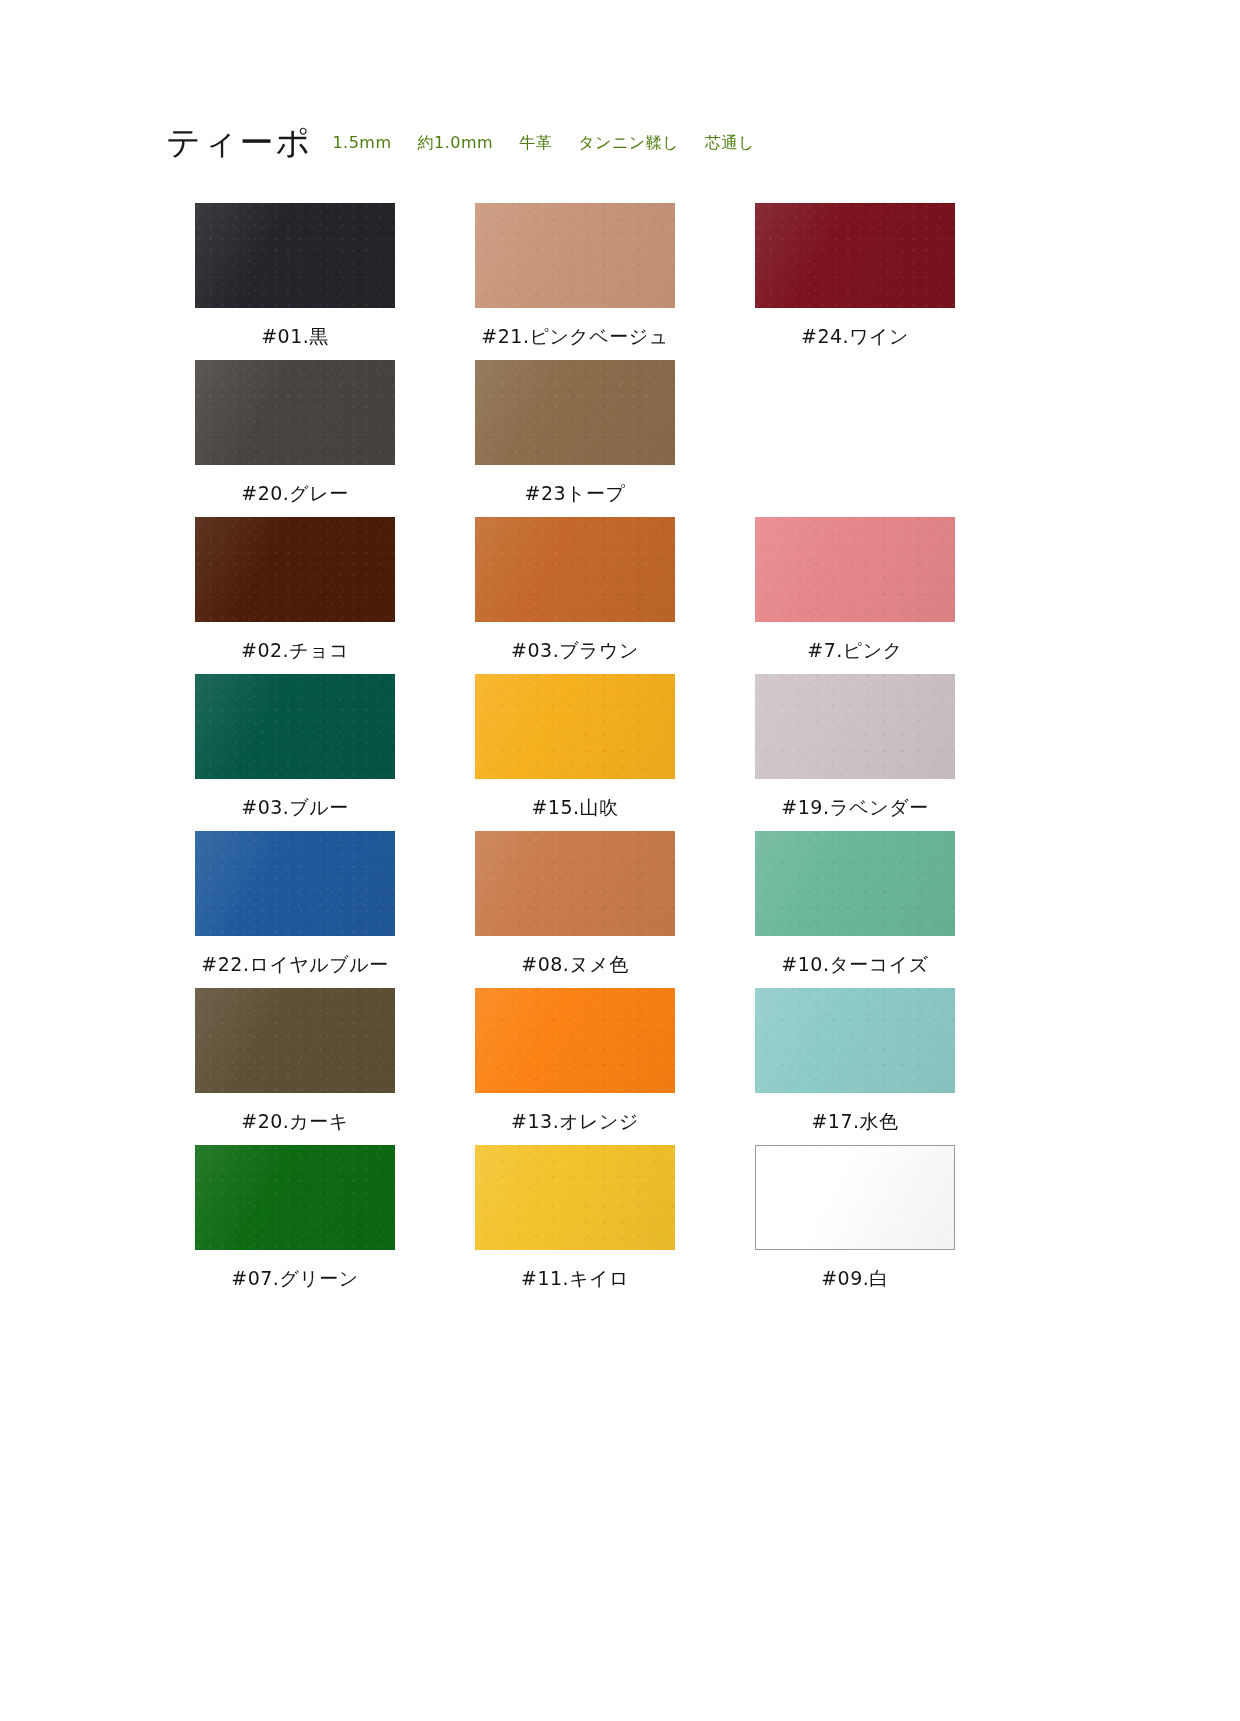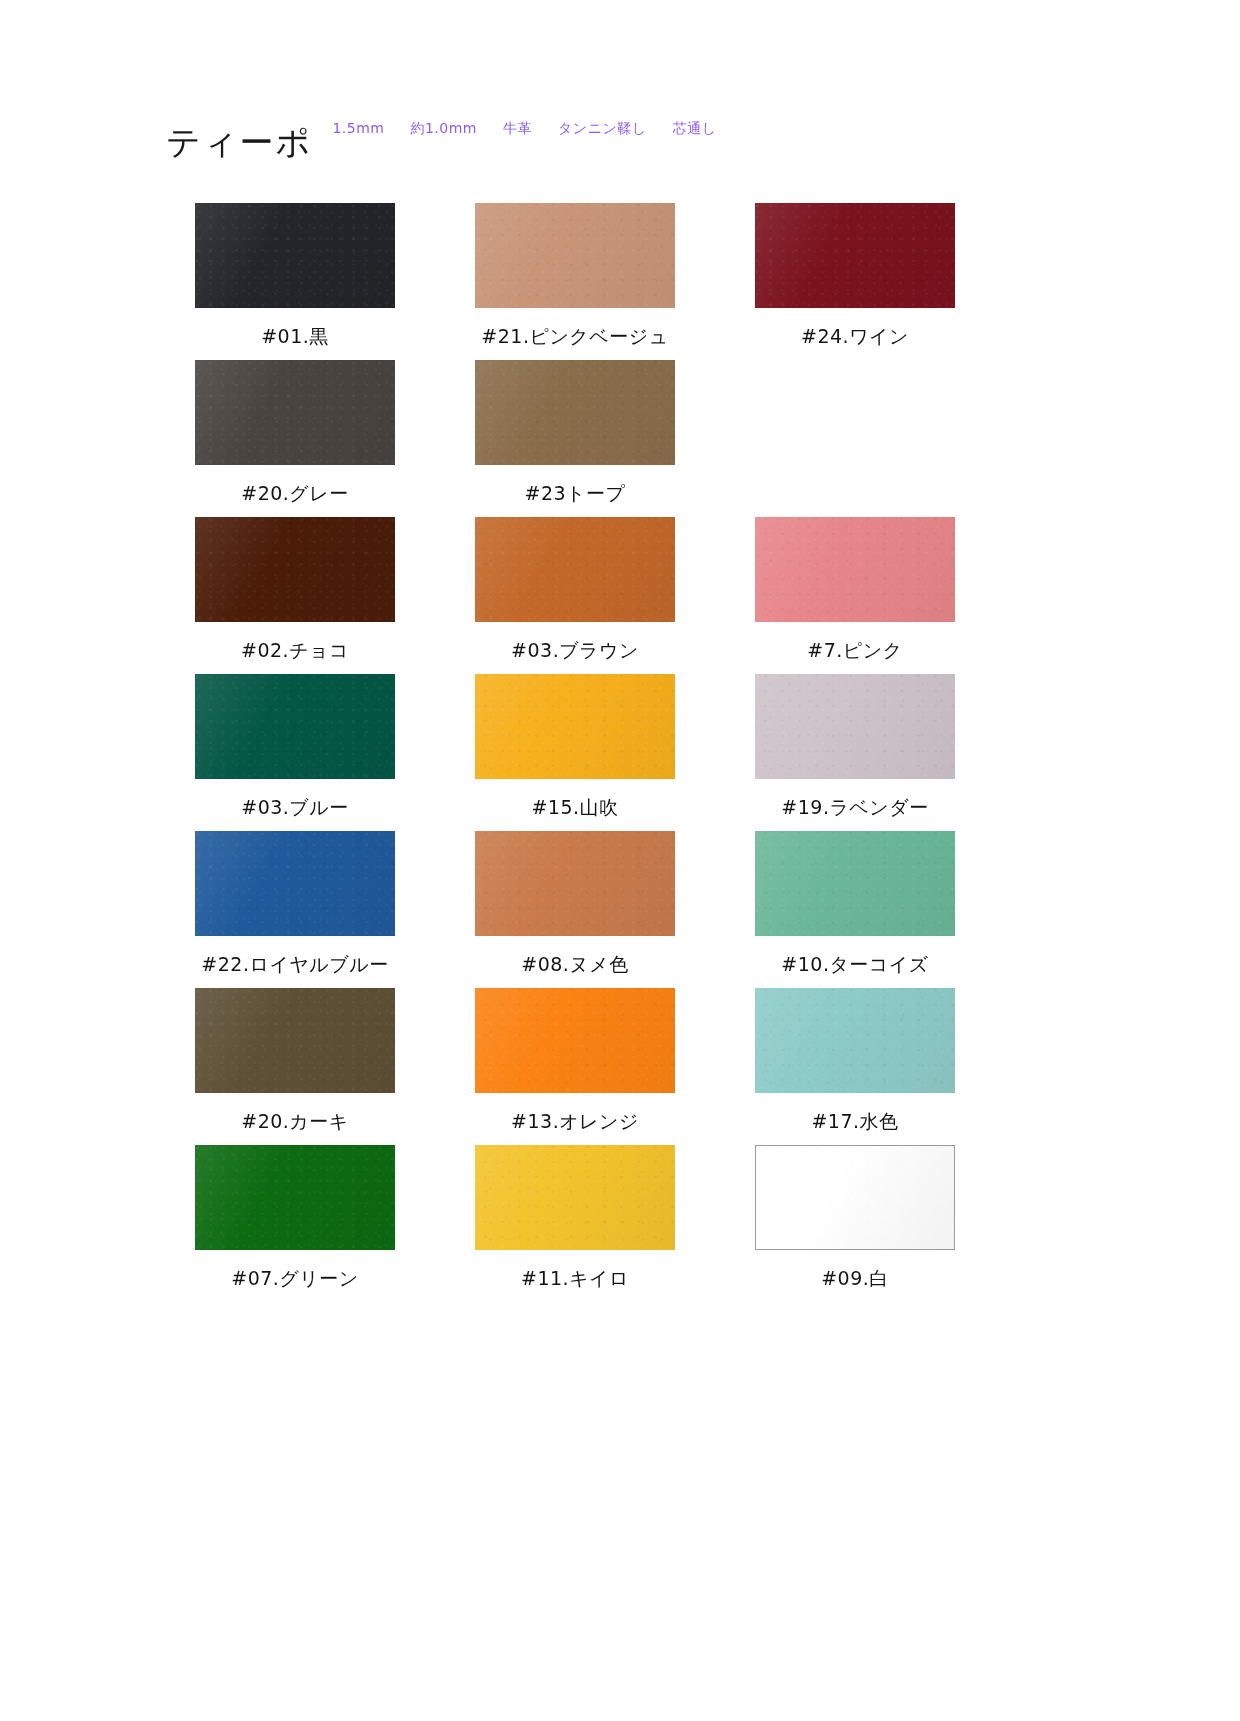--- a/index.html
+++ b/index.html
@@ -23,33 +23,33 @@
     height: 1721px;
     background: #ffffff;
   }
 
   
   .header {
     position: absolute;
     left: 166px;
     top: 120px;
     display: flex;
-    align-items: flex-start;
+    align-items: center;
     white-space: nowrap;
   }
   .brand {
     font-size: 34px;
     letter-spacing: 2px;
     font-weight: 400;
     color: #1a1a1a;
     font-family: "DejaVu Sans", "Liberation Sans", sans-serif;
   }
   .spec {
-    font-size: 14px;
-    color: #8b5cf6;
+    font-size: 16px;
+    color: #4d7c0f;
     margin-left: 20px;
     letter-spacing: 0.5px;
     font-family: "DejaVu Sans", "Liberation Sans", sans-serif;
   }
   .spec .seg { margin-right: 26px; }
   .spec .seg:last-child { margin-right: 0; }
 
   
   .grid {
     position: absolute;

